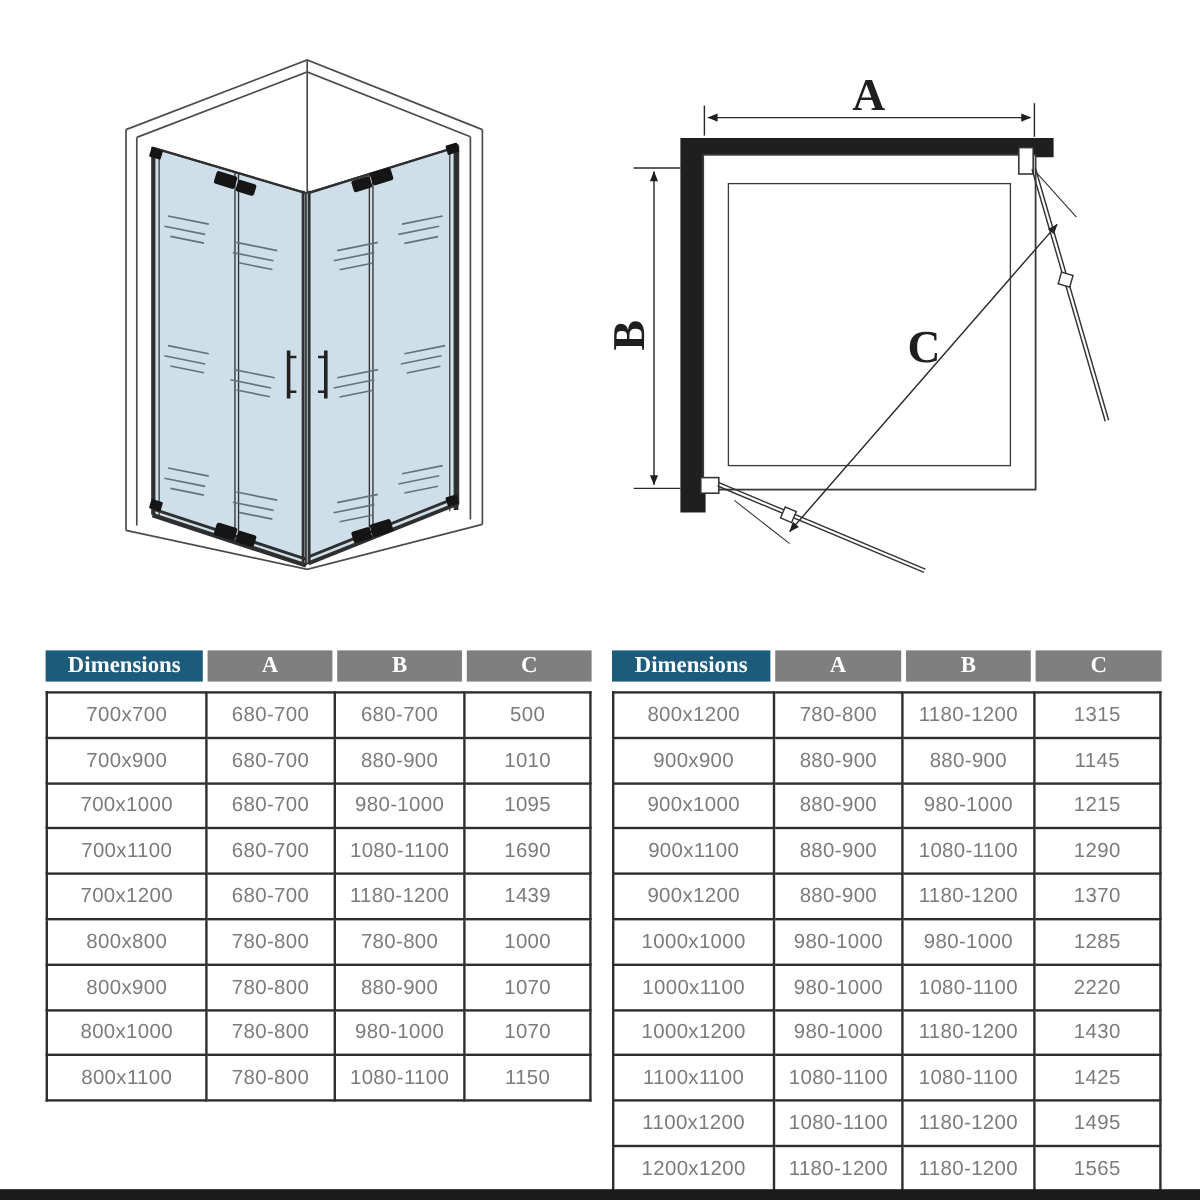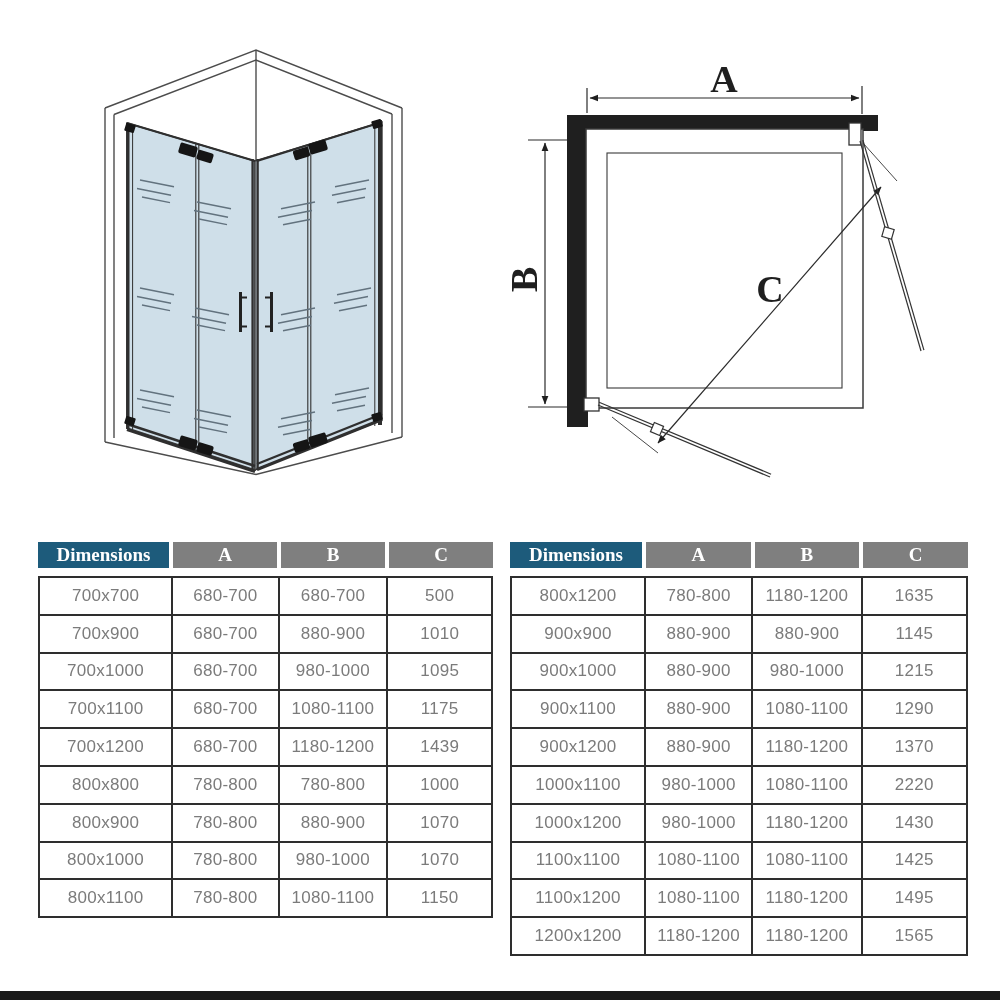--- a/index.html
+++ b/index.html
@@ -219,21 +219,21 @@
           <tr>
             <td>700x1000</td>
             <td>680-700</td>
             <td>980-1000</td>
             <td>1095</td>
           </tr>
           <tr>
             <td>700x1100</td>
             <td>680-700</td>
             <td>1080-1100</td>
-            <td>1175</td>
+            <td>1690</td>
           </tr>
           <tr>
             <td>700x1200</td>
             <td>680-700</td>
             <td>1180-1200</td>
             <td>1439</td>
           </tr>
           <tr>
             <td>800x800</td>
             <td>780-800</td>
@@ -274,21 +274,21 @@
           <col style="width:29.4%">
           <col style="width:23.5%">
           <col style="width:24%">
           <col style="width:23.1%">
         </colgroup>
       <tbody>
           <tr>
             <td>800x1200</td>
             <td>780-800</td>
             <td>1180-1200</td>
-            <td>1635</td>
+            <td>1315</td>
           </tr>
           <tr>
             <td>900x900</td>
             <td>880-900</td>
             <td>880-900</td>
             <td>1145</td>
           </tr>
           <tr>
             <td>900x1000</td>
             <td>880-900</td>
@@ -299,20 +299,26 @@
             <td>900x1100</td>
             <td>880-900</td>
             <td>1080-1100</td>
             <td>1290</td>
           </tr>
           <tr>
             <td>900x1200</td>
             <td>880-900</td>
             <td>1180-1200</td>
             <td>1370</td>
+          </tr>
+          <tr>
+            <td>1000x1000</td>
+            <td>980-1000</td>
+            <td>980-1000</td>
+            <td>1285</td>
           </tr>
           <tr>
             <td>1000x1100</td>
             <td>980-1000</td>
             <td>1080-1100</td>
             <td>2220</td>
           </tr>
           <tr>
             <td>1000x1200</td>
             <td>980-1000</td>

